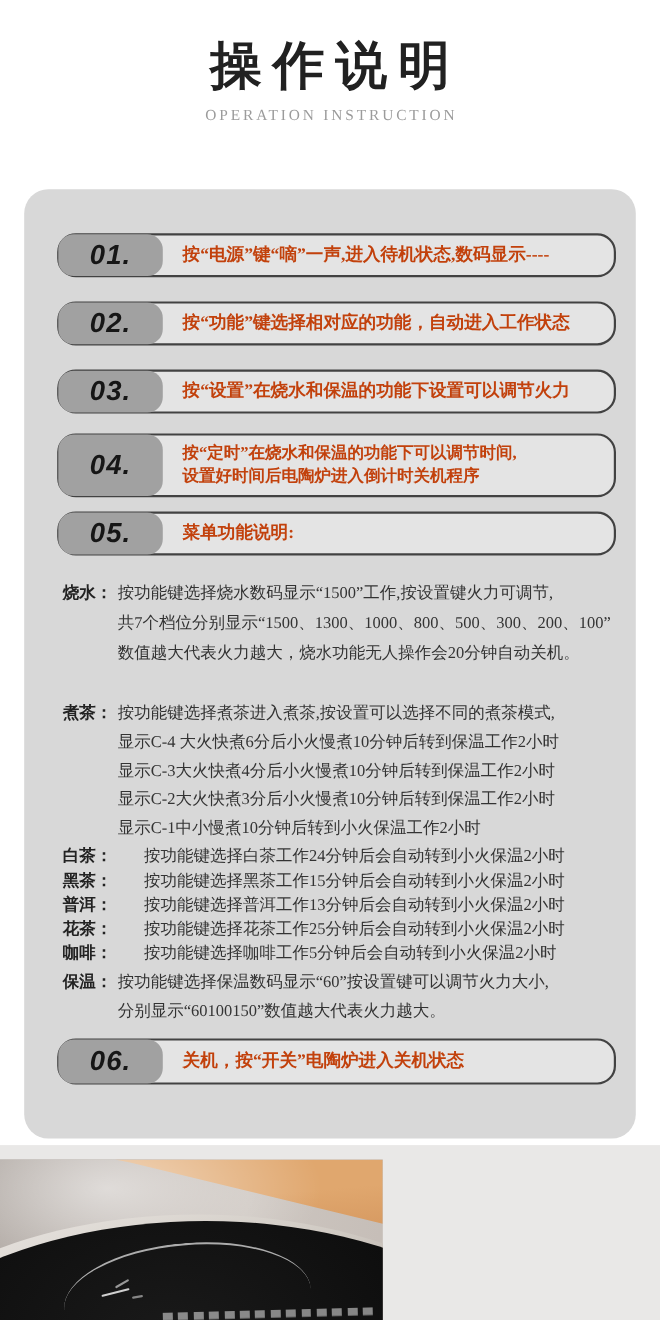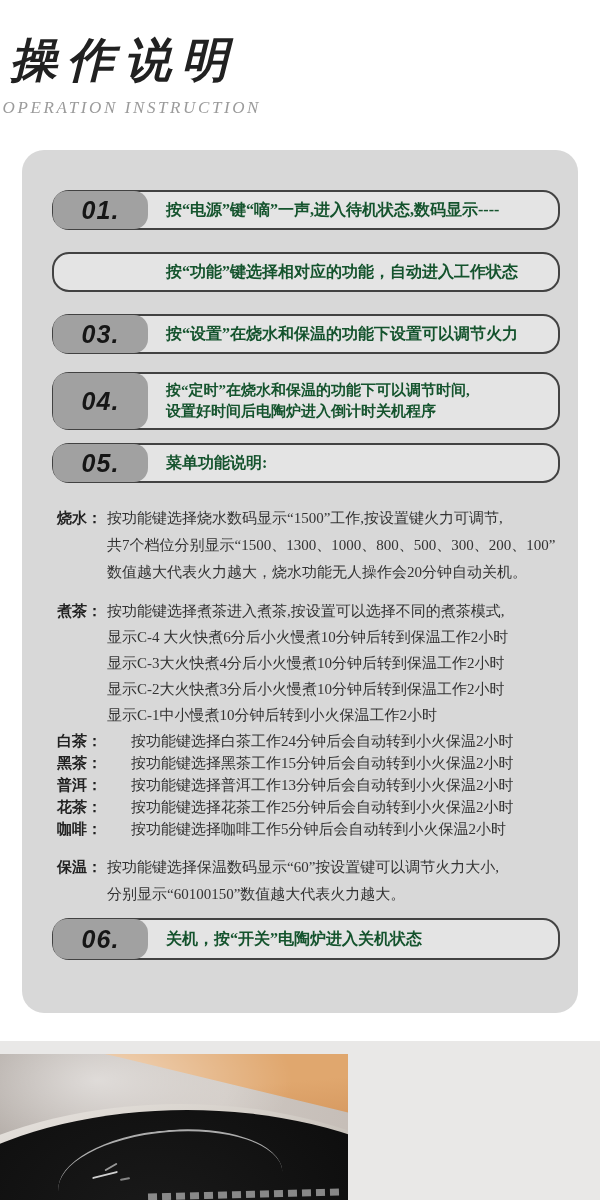--- a/index.html
+++ b/index.html
@@ -3,32 +3,32 @@
 <meta charset="utf-8">
 <style>
   html,body{margin:0;padding:0;background:#ffffff;}
   .page{
     position:relative;width:600px;height:1200px;margin:0 auto;
     background:#ffffff;overflow:hidden;
     font-family:"Liberation Serif","DejaVu Serif",serif;
     -webkit-font-smoothing:antialiased;
   }
   
-  .hdr{position:absolute;top:0;left:0;width:600px;text-align:left;font-style:italic;}
+  .hdr{position:absolute;top:0;left:0;width:600px;text-align:center;}
   .hdr h1{
     margin:34px 0 0 0;font-size:47px;line-height:52px;font-weight:bold;
     letter-spacing:10px;color:#212121;text-indent:10px;
   }
   .hdr .sub{
-    margin-top:12px;font-size:17px;letter-spacing:2.6px;color:#9b9b9b;
+    margin-top:12px;font-size:14px;letter-spacing:2.6px;color:#9b9b9b;
     text-indent:2.6px;
   }
   
   .card{
-    position:absolute;left:22px;top:150px;width:556px;height:863px;
+    position:absolute;left:22px;top:172px;width:556px;height:863px;
     background:#d8d8d8;border-radius:22px;overflow:hidden;box-sizing:border-box;
     padding:40px 0 0 0;
   }
   .step-row{
     position:relative;margin:0 18px 22px 30px;width:508px;box-sizing:border-box;
     background:#e4e4e4;border:2px solid #424242;border-radius:17px;
     display:flex;align-items:center;min-height:40px;
     padding-left:112px;
   }
   .step-row.gap18{margin-bottom:18px;}
@@ -36,33 +36,33 @@
   .step-row.last{margin-top:10px;margin-bottom:0;min-height:42px;}
   .badge{
     position:absolute;left:-1px;top:-1px;bottom:-1px;width:95px;
     background:#a1a1a1;border-radius:14px;
     display:flex;align-items:center;justify-content:center;
     font-family:"Liberation Sans","DejaVu Sans",sans-serif;
     font-style:italic;font-weight:bold;font-size:25px;color:#161616;
     letter-spacing:1px;
   }
   .step-text{
-    font-size:16px;font-weight:bold;color:#14532d;line-height:20px;
+    font-size:16px;font-weight:bold;color:#c2410c;line-height:20px;
     padding:6px 8px 6px 0;
   }
   .step-text.multi{font-size:15px;line-height:21px;}
   
   .menu{margin:22px 10px 0 35px;color:#333333;font-size:15px;}
   .para{display:flex;align-items:flex-start;}
   .para .label{flex:0 0 auto;font-weight:bold;color:#222222;margin-right:5px;white-space:nowrap;}
   .para .content{flex:1;font-family:Liberation Serif, serif;}
-  .para.boil{line-height:27px;margin-bottom:12px;}
+  .para.boil{line-height:27px;margin-bottom:28px;}
   .para.tea-cook{line-height:26px;margin-bottom:2px;}
   .para.tea-line{line-height:22px;margin-bottom:0;gap:24px;}
-  .para.warm{line-height:27px;margin-top:14px;}
+  .para.warm{line-height:27px;margin-top:2px;}
   
   .band{position:absolute;left:0;top:1041px;width:600px;height:159px;background:#e9e8e7;}
   .photo{
     position:absolute;left:0;top:13px;width:348px;height:146px;overflow:hidden;
     background:linear-gradient(100deg,#aaa29c 0%,#beb6b0 38%,#cdc6c0 62%,#c5bdb7 100%);
   }
   .wood{
     position:absolute;left:0;top:0;width:100%;height:100%;
     background:linear-gradient(175deg,#e0a76e 30%,#c9874f 85%);
     clip-path:polygon(30% 0, 100% 0, 100% 40%, 34% 2%);
@@ -109,20 +109,21 @@
   </div>
 
   <div class="card">
 
     <div class="step-row">
       <div class="badge">01.</div>
       <div class="step-text">按“电源”键“嘀”一声,进入待机状态,数码显示----</div>
     </div>
 
     <div class="step-row">
+      <div class="badge">02.</div>
       <div class="step-text">按“功能”键选择相对应的功能，自动进入工作状态</div>
     </div>
 
     <div class="step-row gap18">
       <div class="badge">03.</div>
       <div class="step-text">按“设置”在烧水和保温的功能下设置可以调节火力</div>
     </div>
 
     <div class="step-row gap13">
       <div class="badge">04.</div>

